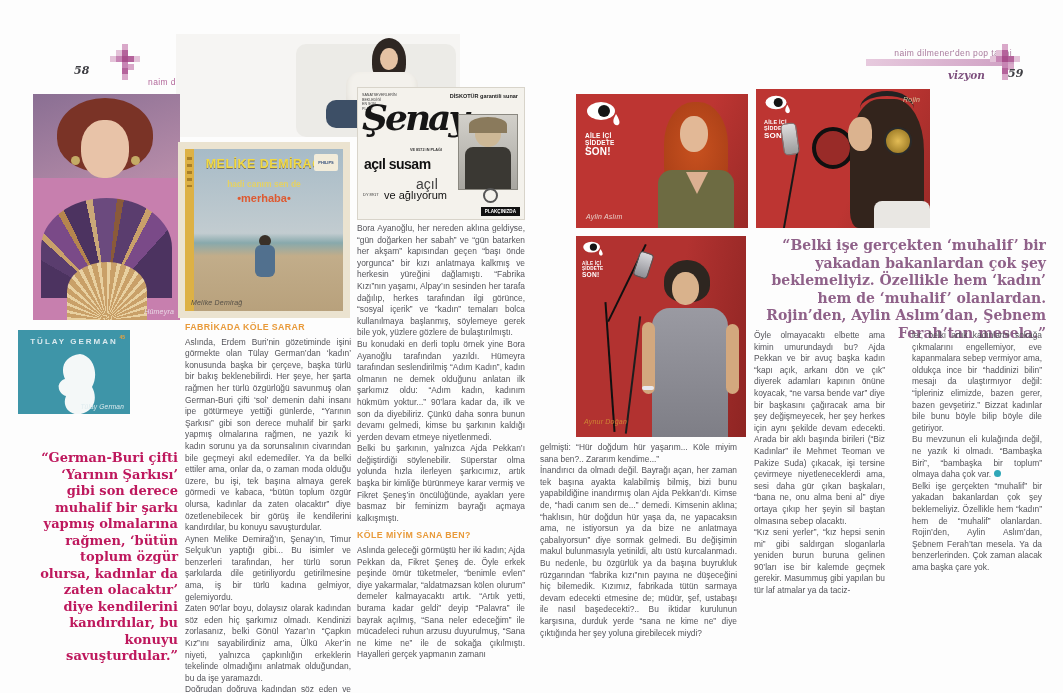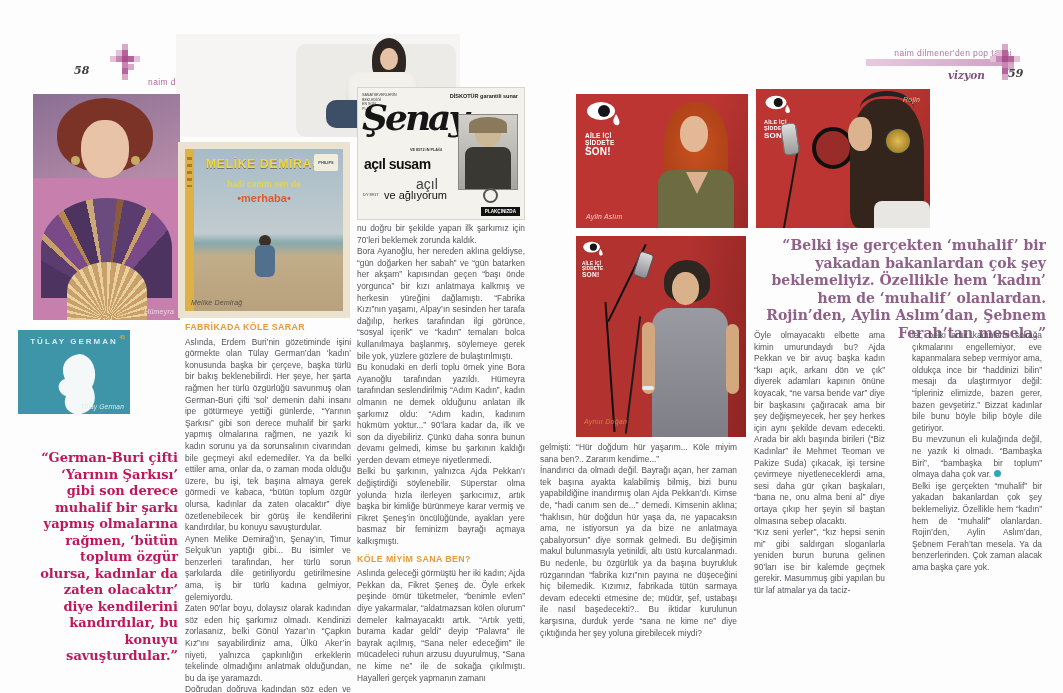--- a/index.html
+++ b/index.html
@@ -209,21 +209,20 @@
 
   <div class="bodycol" style="left:185px;top:322px;width:166px;height:370px">
     <h3 class="colhead">FABRİKADA KÖLE SARAR</h3>
     <p>Aslında, Erdem Buri’nin gözetiminde işini görmekte olan Tülay German’dan ‘kadın’ konusunda başka bir çerçeve, başka türlü bir bakış beklenebilirdi. Her şeye, her şarta rağmen her türlü özgürlüğü savunmuş olan German-Buri çifti ‘sol’ demenin dahi insanı ipe götürmeye yettiği günlerde, “Yarının Şarkısı” gibi son derece muhalif bir şarkı yapmış olmalarına rağmen, ne yazık ki kadın sorunu ya da sorunsalının civarından bile geçmeyi akıl edemediler. Ya da belki ettiler ama, onlar da, o zaman moda olduğu üzere, bu işi, tek başına almaya gerek görmedi ve kabaca, “bütün toplum özgür olursa, kadınlar da zaten olacaktır” diye özetlenebilecek bir görüş ile kendilerini kandırdılar, bu konuyu savuşturdular.</p>
     <p>Aynen Melike Demirağ’ın, Şenay’ın, Timur Selçuk’un yaptığı gibi... Bu isimler ve benzerleri tarafından, her türlü sorun şarkılarda dile getiriliyordu getirilmesine ama, iş bir türlü kadına gelmiyor, gelemiyordu.</p>
     <p>Zaten 90’lar boyu, dolaysız olarak kadından söz eden hiç şarkımız olmadı. Kendinizi zorlasanız, belki Gönül Yazar’ın “Çapkın Kız”ını sayabilirdiniz ama, Ülkü Aker’in niyeti, yalnızca çapkınlığın erkeklerin tekelinde olmadığını anlatmak olduğundan, bu da işe yaramazdı.</p>
     <p>Doğrudan doğruya kadından söz eden ve bu-</p>
   </div>
 
   <div class="bodycol" style="left:357px;top:223px;width:168px;height:465px">
-    <p>nu doğru bir şekilde yapan ilk şarkımız için 70’leri beklemek zorunda kaldık.</p>
     <p>Bora Ayanoğlu, her nereden aklına geldiyse, “gün doğarken her sabah” ve “gün batarken her akşam” kapısından geçen “başı önde yorgunca” bir kızı anlatmaya kalkmış ve herkesin yüreğini dağlamıştı. “Fabrika Kızı”nın yaşamı, Alpay’ın sesinden her tarafa dağılıp, herkes tarafından ilgi görünce, “sosyal içerik” ve “kadın” temaları bolca kullanılmaya başlanmış, söylemeye gerek bile yok, yüzlere gözlere de bulaştırılmıştı.</p>
     <p>Bu konudaki en derli toplu örnek yine Bora Ayanoğlu tarafından yazıldı. Hümeyra tarafından seslendirilmiş “Adım Kadın”, kadın olmanın ne demek olduğunu anlatan ilk şarkımız oldu: “Adım kadın, kadınım hükmüm yoktur...” 90’lara kadar da, ilk ve son da diyebiliriz. Çünkü daha sonra bunun devamı gelmedi, kimse bu şarkının kaldığı yerden devam etmeye niyetlenmedi.</p>
     <p>Belki bu şarkının, yalnızca Ajda Pekkan’ı değiştirdiği söylenebilir. Süperstar olma yolunda hızla ilerleyen şarkıcımız, artık başka bir kimliğe bürünmeye karar vermiş ve Fikret Şeneş’in öncülüğünde, ayakları yere basmaz bir feminizm bayrağı açmaya kalkışmıştı.</p>
     <h3 class="colhead" style="margin-top:6px">KÖLE MİYİM SANA BEN?</h3>
     <p>Aslında geleceği görmüştü her iki kadın; Ajda Pekkan da, Fikret Şeneş de. Öyle erkek peşinde ömür tüketmeler, “benimle evlen” diye yakarmalar, “aldatmazsan kölen olurum” demeler kalmayacaktı artık. “Artık yetti, burama kadar geldi” deyip “Palavra” ile bayrak açılmış, “Sana neler edeceğim” ile mücadeleci ruhun arzusu duyurulmuş, “Sana ne kime ne” ile de sokağa çıkılmıştı. Hayalleri gerçek yapmanın zamanı</p>
   </div>
 
   <div class="bodycol" style="left:540px;top:442px;width:197px;height:232px">
     <p>gelmişti: “Hür doğdum hür yaşarım... Köle miyim sana ben?.. Zararım kendime...”</p>
     <p>İnandırıcı da olmadı değil. Bayrağı açan, her zaman tek başına ayakta kalabilmiş bilmiş, bizi bunu yapabildiğine inandırmış olan Ajda Pekkan’dı. Kimse de, “hadi canım sen de...” demedi. Kimsenin aklına; “haklısın, hür doğdun hür yaşa da, ne yapacaksın ama, ne istiyorsun ya da bize ne anlatmaya çabalıyorsun” diye sormak gelmedi. Bu değişimin makul bulunmasıyla yetinildi, altı üstü kurcalanmadı. Bu nedenle, bu özgürlük ya da başına buyrukluk rüzgarından “fabrika kızı”nın payına ne düşeceğini hiç bilemedik. Kızımız, fabrikada tütün sarmaya devam edecekti etmesine de; müdür, şef, ustabaşı ile nasıl başedecekti?.. Bu iktidar kurulunun karşısına, durduk yerde “sana ne kime ne” diye çıktığında her şey yoluna girebilecek miydi?</p>

